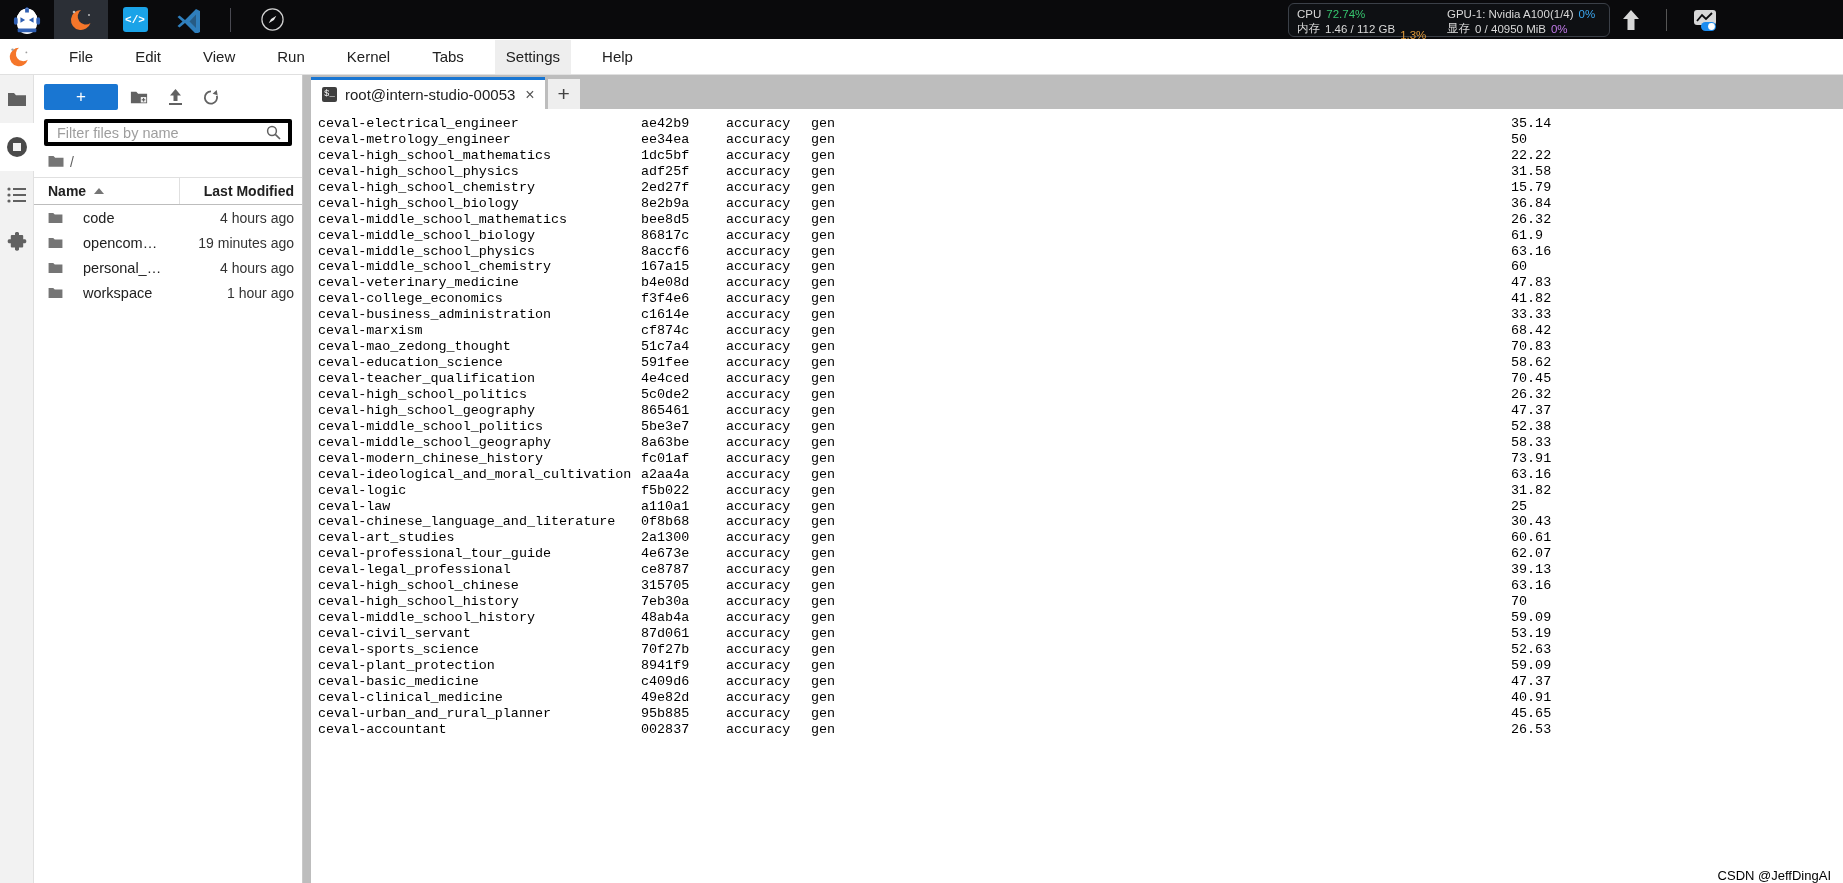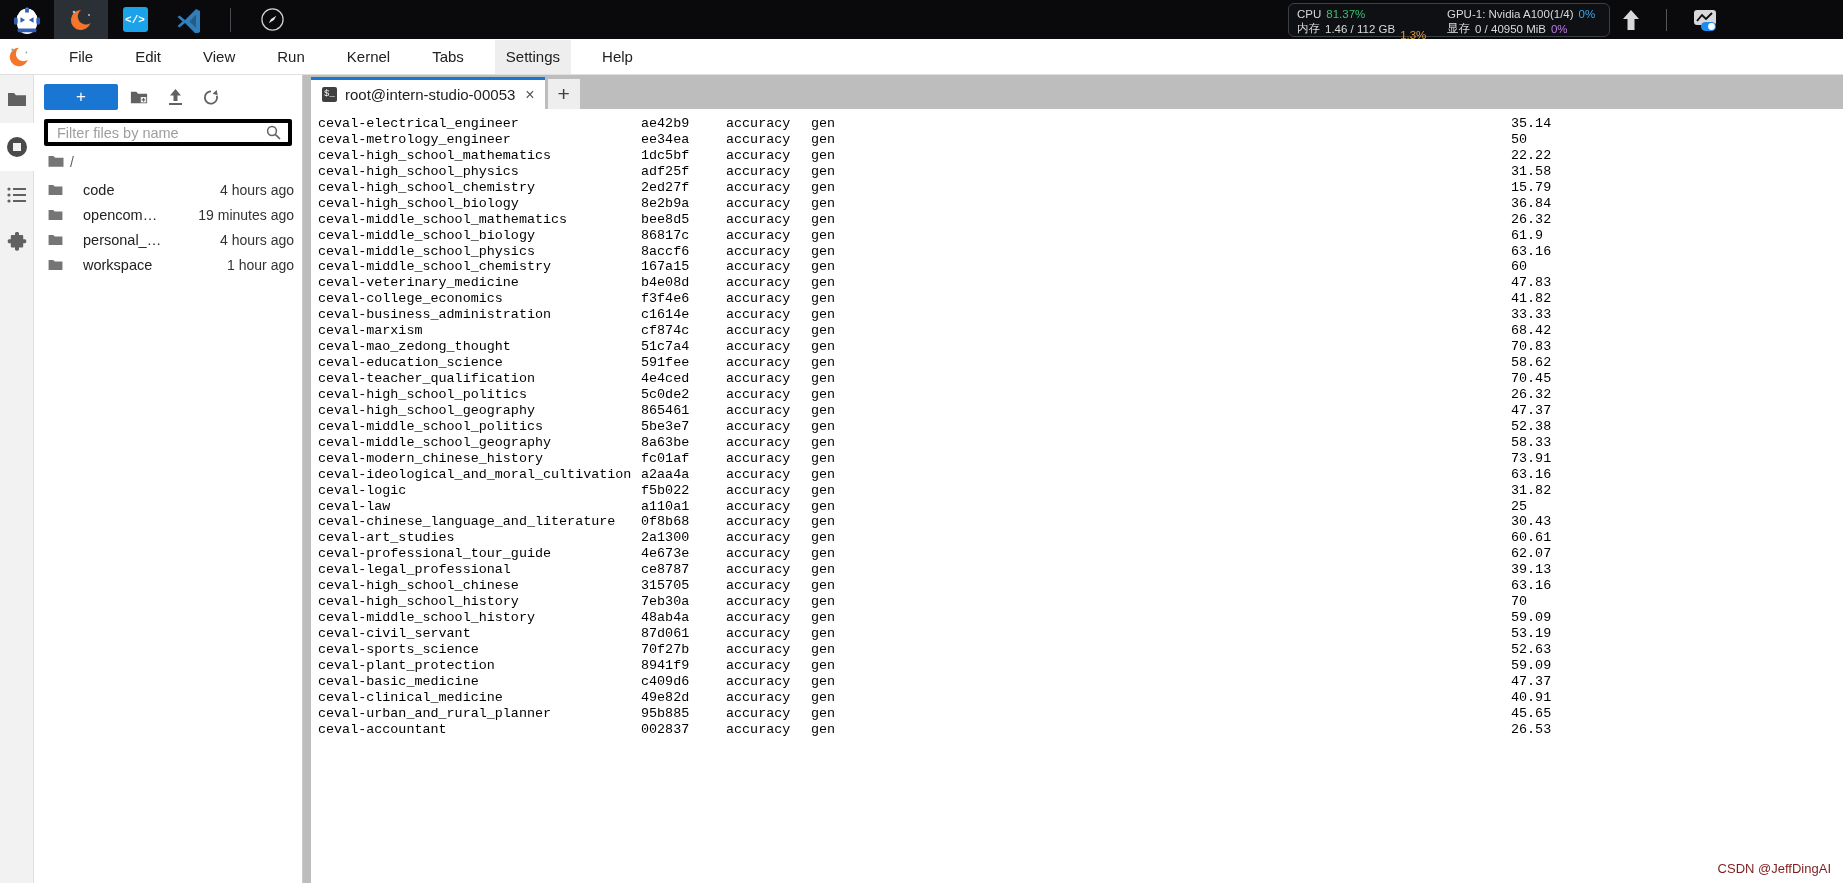--- a/index.html
+++ b/index.html
@@ -217,22 +217,22 @@
     overflow: hidden;
   }
   .trow { display: block; height: 15.95px; }
   .c-name  { display:inline-block; width: 330px; padding-left: 7px; }
   .c-hash  { display:inline-block; width: 85px; }
   .c-metric{ display:inline-block; width: 85px; }
   .c-mode  { display:inline-block; width: 700px; }
   .c-score { display:inline-block; width: 60px; text-align: left; }
 
   .watermark {
-    position: absolute; right: 12px; bottom: 7px;
-    font-size: 13px; color: #7f1d1d;
+    position: absolute; right: 12px; bottom: 0;
+    font-size: 13px; color: #000000;
     font-family: "Liberation Sans", sans-serif;
     pointer-events: none;
   }
 </style>
 </head>
 <body>
 
 <div class="os-bar">
 
   <div class="os-launcher">
@@ -274,21 +274,21 @@
     <svg class="compass" viewBox="0 0 26 26">
       <circle cx="13" cy="13" r="11" fill="none" stroke="#cfcfcf" stroke-width="1.3"></circle>
       <path d="M17 9 L11.5 12.5 L9 17 L14.5 13.5 Z" fill="#e8e8e8"></path>
     </svg>
   </div>
 
   <div class="sysmon">
     <div class="sysmon-row">
       <span class="sm-l">
         <span class="sm-k">CPU</span>
-        <span class="sm-green">81.37%</span>
+        <span class="sm-green">72.74%</span>
       </span>
       <span class="sm-r">
         <span class="sm-k">GPU-1: Nvidia A100(1/4)</span>
         <span class="sm-blue">0%</span>
       </span>
     </div>
     <div class="sysmon-row">
       <span class="sm-l">
         <span class="sm-k">内存</span>
         <span class="sm-k">1.46 / 112 GB</span>
@@ -399,20 +399,27 @@
     </div>
   </div>
 
   <div class="breadcrumbs">
     <svg width="16" height="13" viewBox="0 0 16 13">
       <path d="M0.5 1 h5 l1.7 1.8 h8.3 v9 h-15 z" fill="#757575"></path>
     </svg>
     <span>/</span>
   </div>
 
+  <div class="dirtable-head">
+    <div class="dth-name">
+      <span>Name</span>
+      <span class="sort-caret"></span>
+    </div>
+    <div class="dth-mod">Last Modified</div>
+  </div>
 
   <div>
     <div class="dir-row">
       <span class="dr-name">
         <svg class="folder-ico" viewBox="0 0 16 13">
             <path d="M0.5 1 h5 l1.7 1.8 h8.3 v9 h-15 z" fill="#757575"></path>
           </svg>
         <span>code</span>
       </span>
       <span class="dr-mod">4 hours ago</span>

